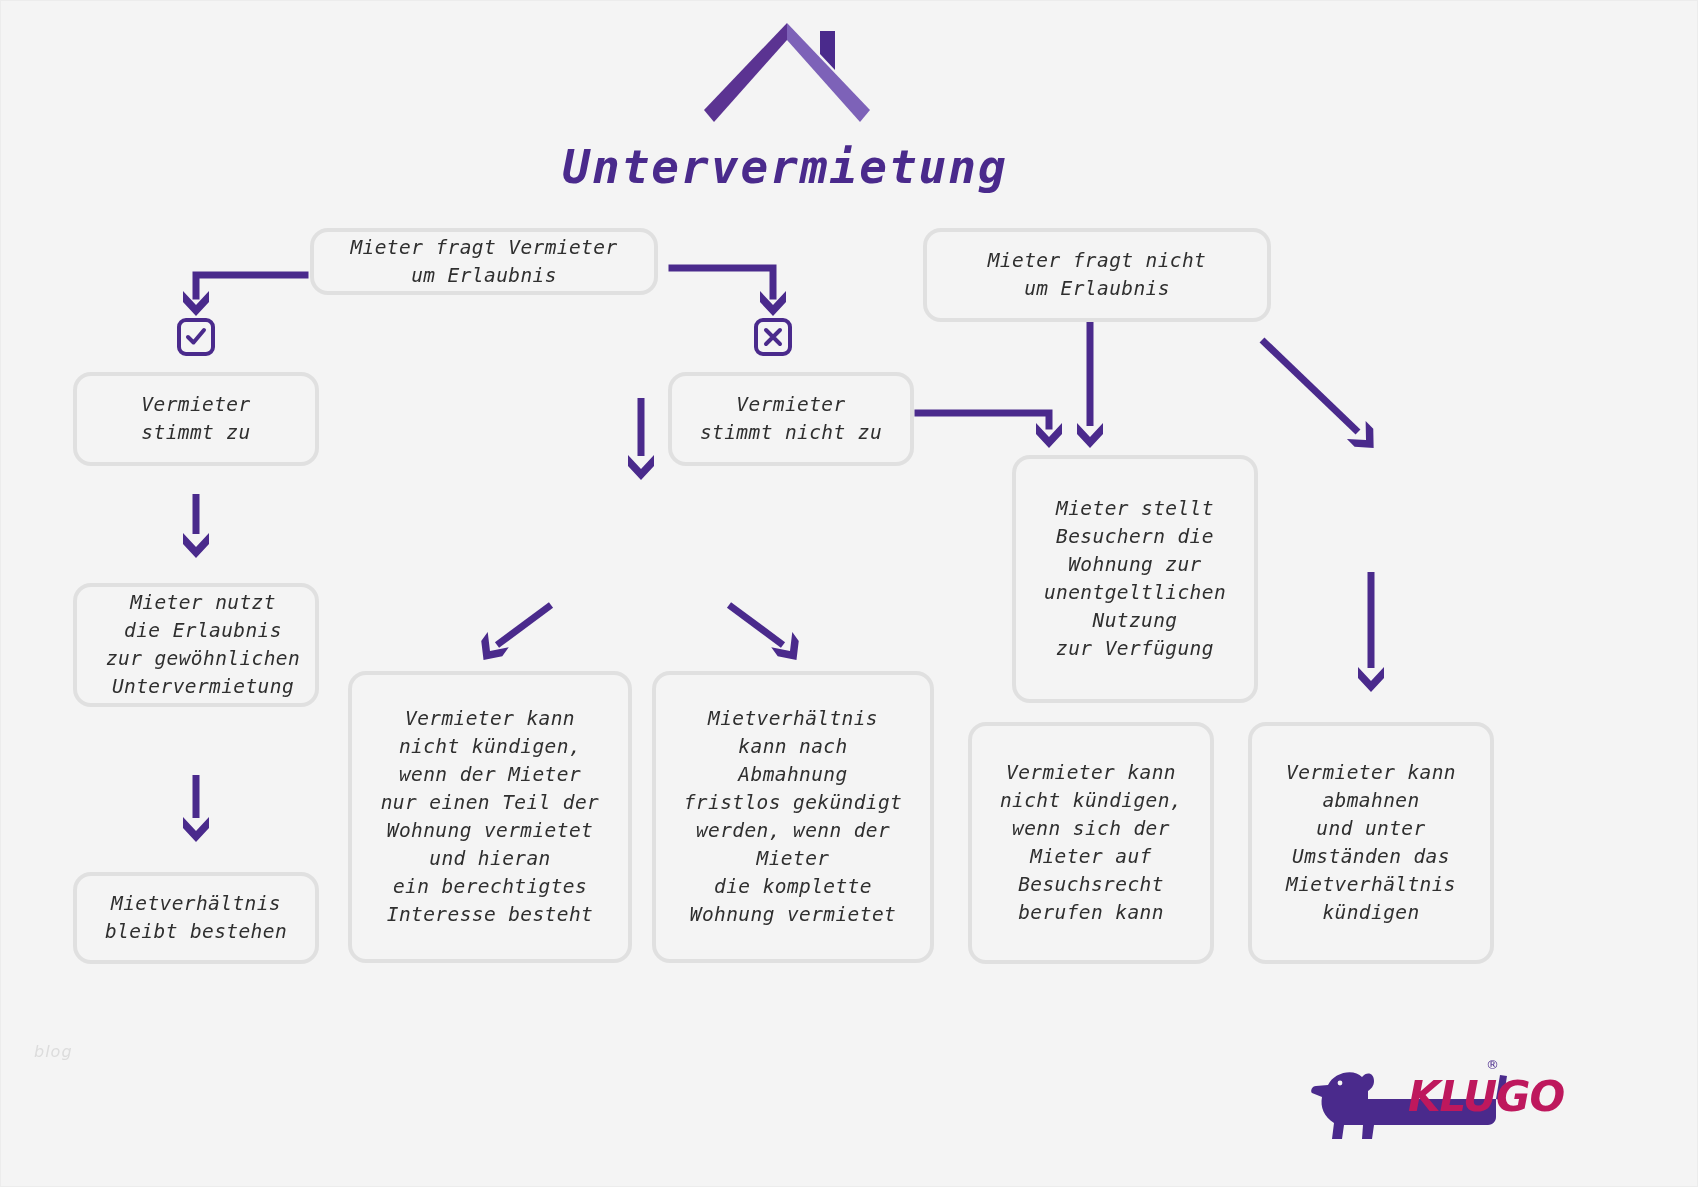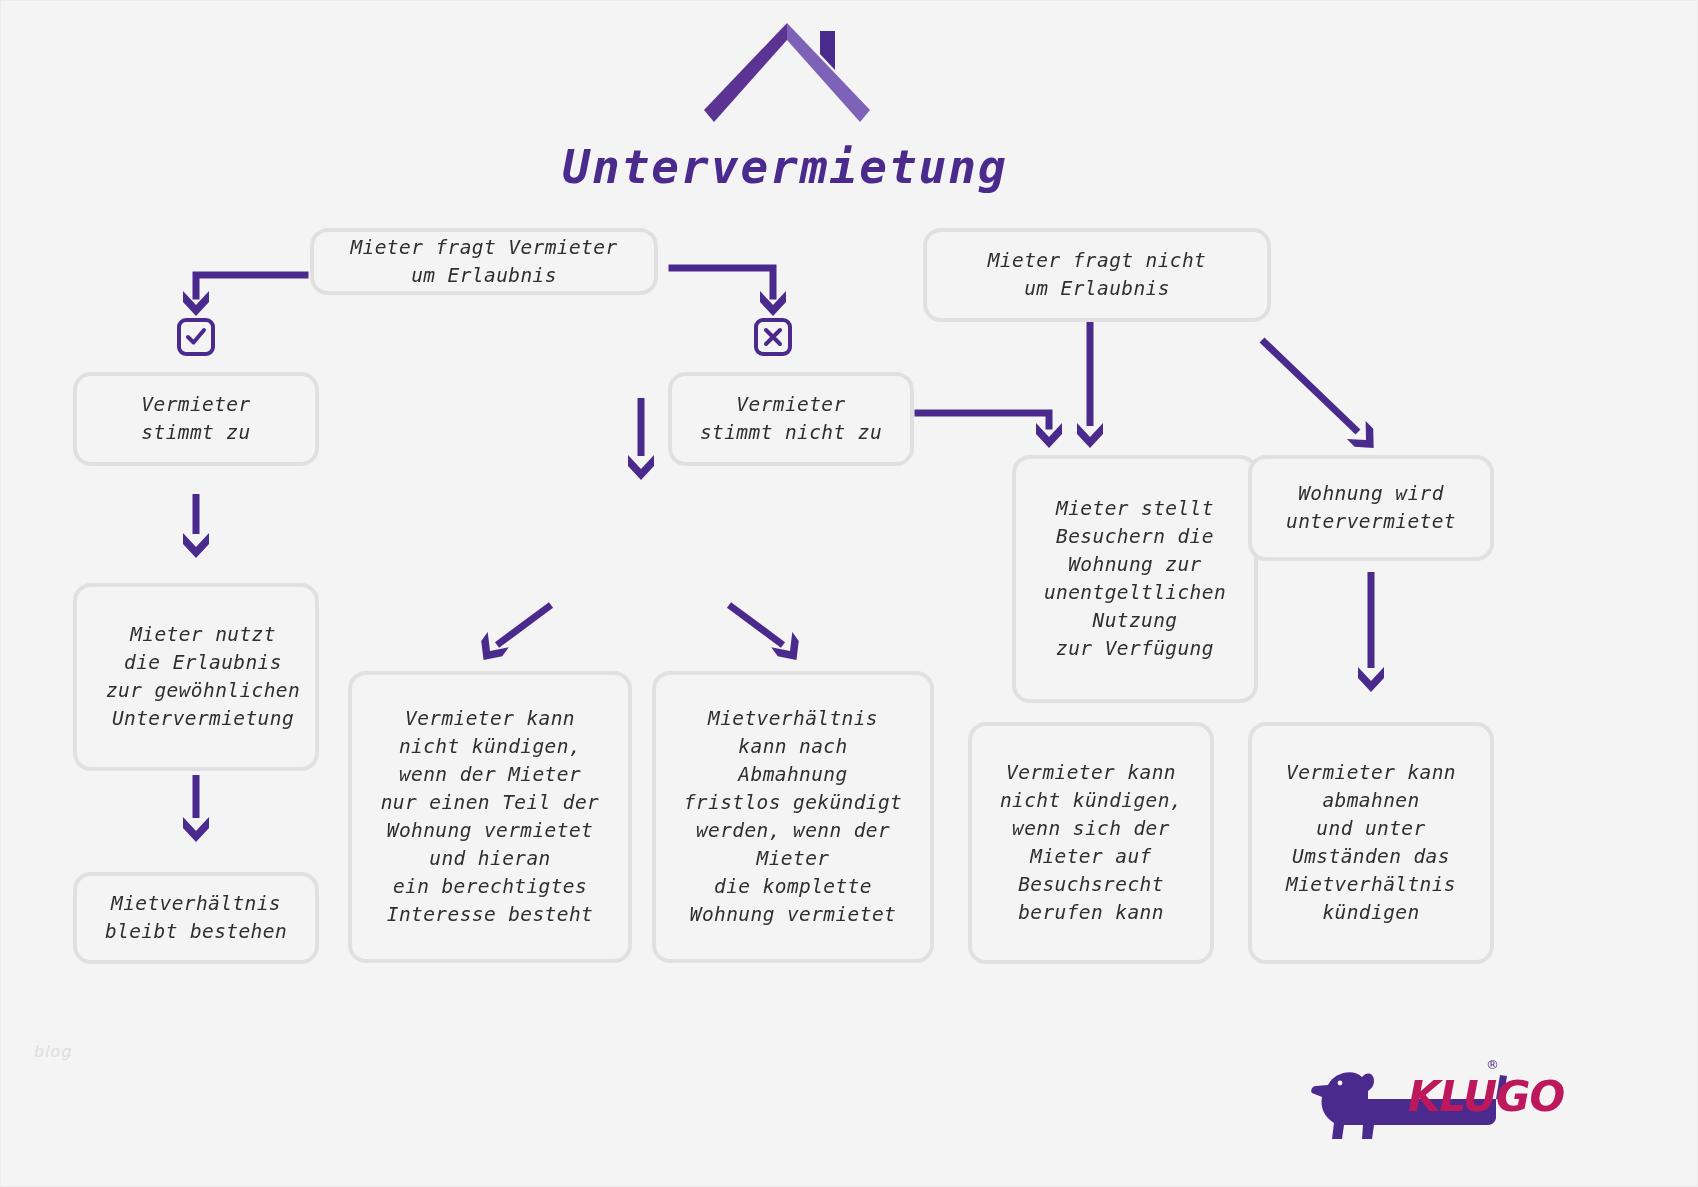--- a/index.html
+++ b/index.html
@@ -202,21 +202,21 @@
   <div class="box" style="left:917px; top:228px; width:348px; height:94px;margin-left:6px;">Mieter fragt nicht
 um Erlaubnis</div>
 
   <div class="box" style="left:73px; top:372px; width:246px; height:94px;">Vermieter
 stimmt zu</div>
 
   <div class="box" style="left:668px; top:372px; width:246px; height:94px;">Vermieter
 stimmt nicht zu</div>
 
 
-  <div class="box" style="left:73px; top:583px; width:246px; height:188px;padding-left:24px;">Mieter nutzt
+  <div class="box" style="left:73px; top:583px; width:246px; height:124px;padding-left:24px;">Mieter nutzt
 die Erlaubnis
 zur gewöhnlichen
 Untervermietung</div>
 
   <div class="box" style="left:73px; top:872px; width:246px; height:92px;">Mietverhältnis
 bleibt bestehen</div>
 
   <div class="box" style="left:348px; top:671px; width:284px; height:292px;">Vermieter kann
 nicht kündigen,
 wenn der Mieter
@@ -235,22 +235,20 @@
 die komplette
 Wohnung vermietet</div>
 
   <div class="box" style="left:1012px; top:455px; width:246px; height:248px;">Mieter stellt
 Besuchern die
 Wohnung zur
 unentgeltlichen
 Nutzung
 zur Verfügung</div>
 
-  <div class="box" style="left:1248px; top:455px; width:246px; height:106px;">Wohnung wird
-untervermietet</div>
 
   <div class="box" style="left:968px; top:722px; width:246px; height:242px;">Vermieter kann
 nicht kündigen,
 wenn sich der
 Mieter auf
 Besuchsrecht
 berufen kann</div>
 
   <div class="box" style="left:1248px; top:722px; width:246px; height:242px;">Vermieter kann
 abmahnen

